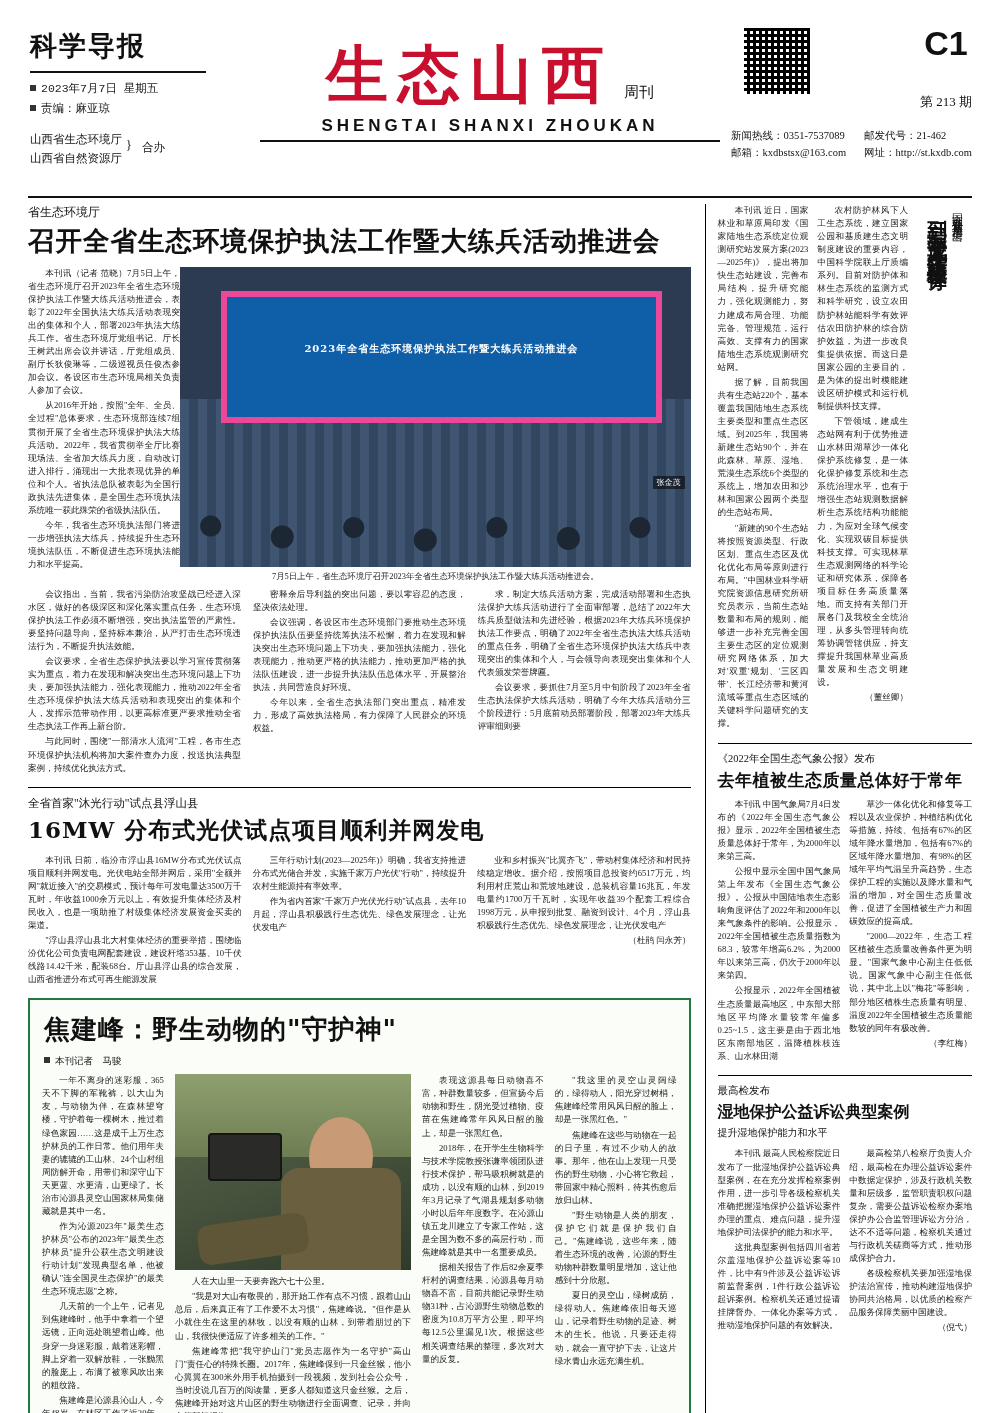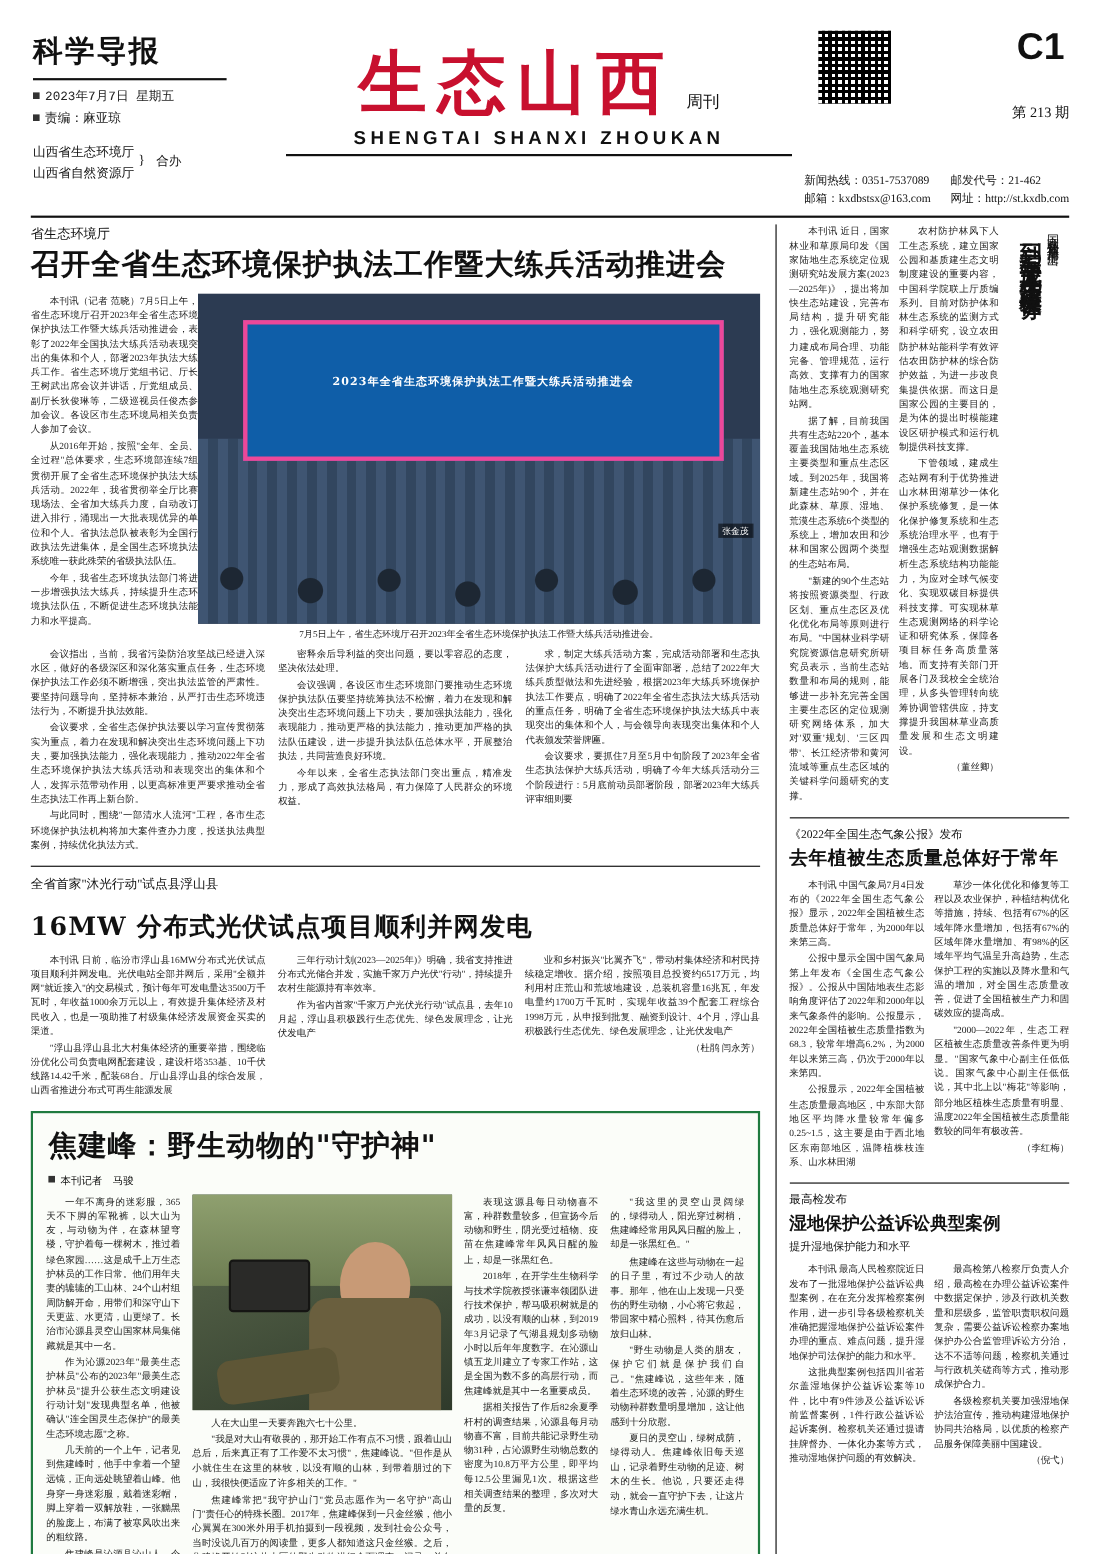--- a/index.html
+++ b/index.html
@@ -26,21 +26,21 @@
   .title-cn{font-family:"DejaVu Serif",serif;font-weight:bold;font-size:62px;color:#c8102e;letter-spacing:10px;line-height:1;display:inline-block;}
   .title-weekly{display:inline-block;vertical-align:bottom;font-size:15px;color:#111;line-height:1.25;margin-left:10px;padding-bottom:4px;font-family:"DejaVu Serif",serif;}
   .title-py{margin-top:10px;font-family:"Liberation Sans",sans-serif;font-weight:bold;letter-spacing:4px;font-size:17px;color:#111;}
   .title-py-rule{border-bottom:2px solid #111;margin-top:4px;}
 
   .mast-right{position:absolute;right:28px;top:26px;text-align:center;}
   .issue-c1{font-family:"Liberation Sans",sans-serif;font-weight:bold;font-size:34px;line-height:1;}
   .issue-no{font-size:13px;margin-top:33px;}
   .qr{position:absolute;right:190px;top:28px;width:66px;height:66px;}
   .contact{position:absolute;right:28px;top:128px;font-size:10.5px;line-height:1.6;text-align:left;}
-  .contact table{border-collapse:collapse;font-size:10.5px;margin-top:29px;}
+  .contact table{border-collapse:collapse;font-size:10.5px;}
   .contact td{padding:0 0 0 18px;white-space:nowrap;}
   .contact td:first-child{padding-left:0;}
   .mast-bottom-rule{position:absolute;left:28px;right:28px;top:196px;border-top:2px solid #111;}
 
   
   .body-wrap{position:absolute;left:28px;top:204px;width:944px;}
   .cols{display:flex;gap:14px;}
   .main-col{width:672px;}
   .side-col{width:258px;border-left:1px solid #000;padding-left:12px;}
 
@@ -56,21 +56,21 @@
   .lead-left{width:152px;}
   .photo{background:#2c3b52;position:relative;overflow:hidden;}
   .photo-cap{font-size:8.4px;text-align:center;margin-top:4px;color:#222;}
 
   .cols3{display:flex;gap:12px;margin-top:6px;}
   .cols3 .c{width:1px;flex:1;}
 
   .divider{border-top:1px solid #000;margin:10px 0 8px 0;}
 
   .sub-kicker{font-size:11.5px;margin-bottom:3px;}
-  .sub-head{font-family:"DejaVu Serif",serif;font-weight:bold;font-size:23px;letter-spacing:1px;margin:16px 0 8px 0;}
+  .sub-head{font-family:"DejaVu Serif",serif;font-weight:bold;font-size:23px;letter-spacing:1px;margin:4px 0 8px 0;}
   .cols4{display:flex;gap:11px;}
   .cols4 .c{flex:1;}
 
   
   .feature{border:2px solid #1f7a3f;margin-top:10px;padding:10px 12px 12px 12px;background:#fbfdf9;}
   .feature-head{font-family:"DejaVu Serif",serif;font-weight:bold;font-size:26px;color:#111;letter-spacing:1px;margin:2px 0 8px 2px;}
   .byline{font-size:9.5px;margin:0 0 6px 2px;}
   .byline .sq{display:inline-block;width:6px;height:6px;background:#333;margin-right:5px;vertical-align:1px;}
   .feature-body{display:flex;gap:11px;}
   .feature-body .c{flex:1;}
@@ -90,21 +90,21 @@
   .side-head-sm{font-family:"DejaVu Serif",serif;font-weight:bold;font-size:16px;line-height:1.35;margin:0 0 4px 0;}
   .side-sub{font-size:10px;margin:0 0 7px 0;}
   .side2{display:flex;gap:9px;}
   .side2 .c{flex:1;}
   .sign{text-align:right;font-size:8.6px;margin-top:2px;}
 
   
   .aud{position:absolute;left:0;right:0;bottom:0;height:56%;background:
      repeating-linear-gradient(90deg,#3f5572 0 9px,#32465f 9px 18px),
      linear-gradient(#41597a,#2b3b50);}
-  .stage{position:absolute;left:8%;top:8%;width:84%;height:40%;background:#0f5ea8;border:4px solid #ec4899;}
+  .stage{position:absolute;left:8%;top:8%;width:84%;height:40%;background:#0f5ea8;border:6px solid #ec4899;}
   .stage-txt{position:absolute;left:0;right:0;top:38%;text-align:center;color:#fff;font-size:10px;letter-spacing:1px;font-family:"DejaVu Serif",serif;font-weight:bold;}
   .heads{position:absolute;left:0;right:0;bottom:2px;height:52%;background:
     radial-gradient(circle at 6% 75%, #1d2733 0 10px, transparent 11px),
     radial-gradient(circle at 20% 82%, #1d2733 0 11px, transparent 12px),
     radial-gradient(circle at 34% 76%, #1d2733 0 10px, transparent 11px),
     radial-gradient(circle at 48% 84%, #1d2733 0 11px, transparent 12px),
     radial-gradient(circle at 62% 76%, #1d2733 0 10px, transparent 11px),
     radial-gradient(circle at 76% 83%, #1d2733 0 11px, transparent 12px),
     radial-gradient(circle at 90% 76%, #1d2733 0 10px, transparent 11px);}
   .namebar{position:absolute;right:6px;bottom:26%;background:rgba(0,0,0,.55);color:#fff;font-size:8px;padding:1px 4px;}

